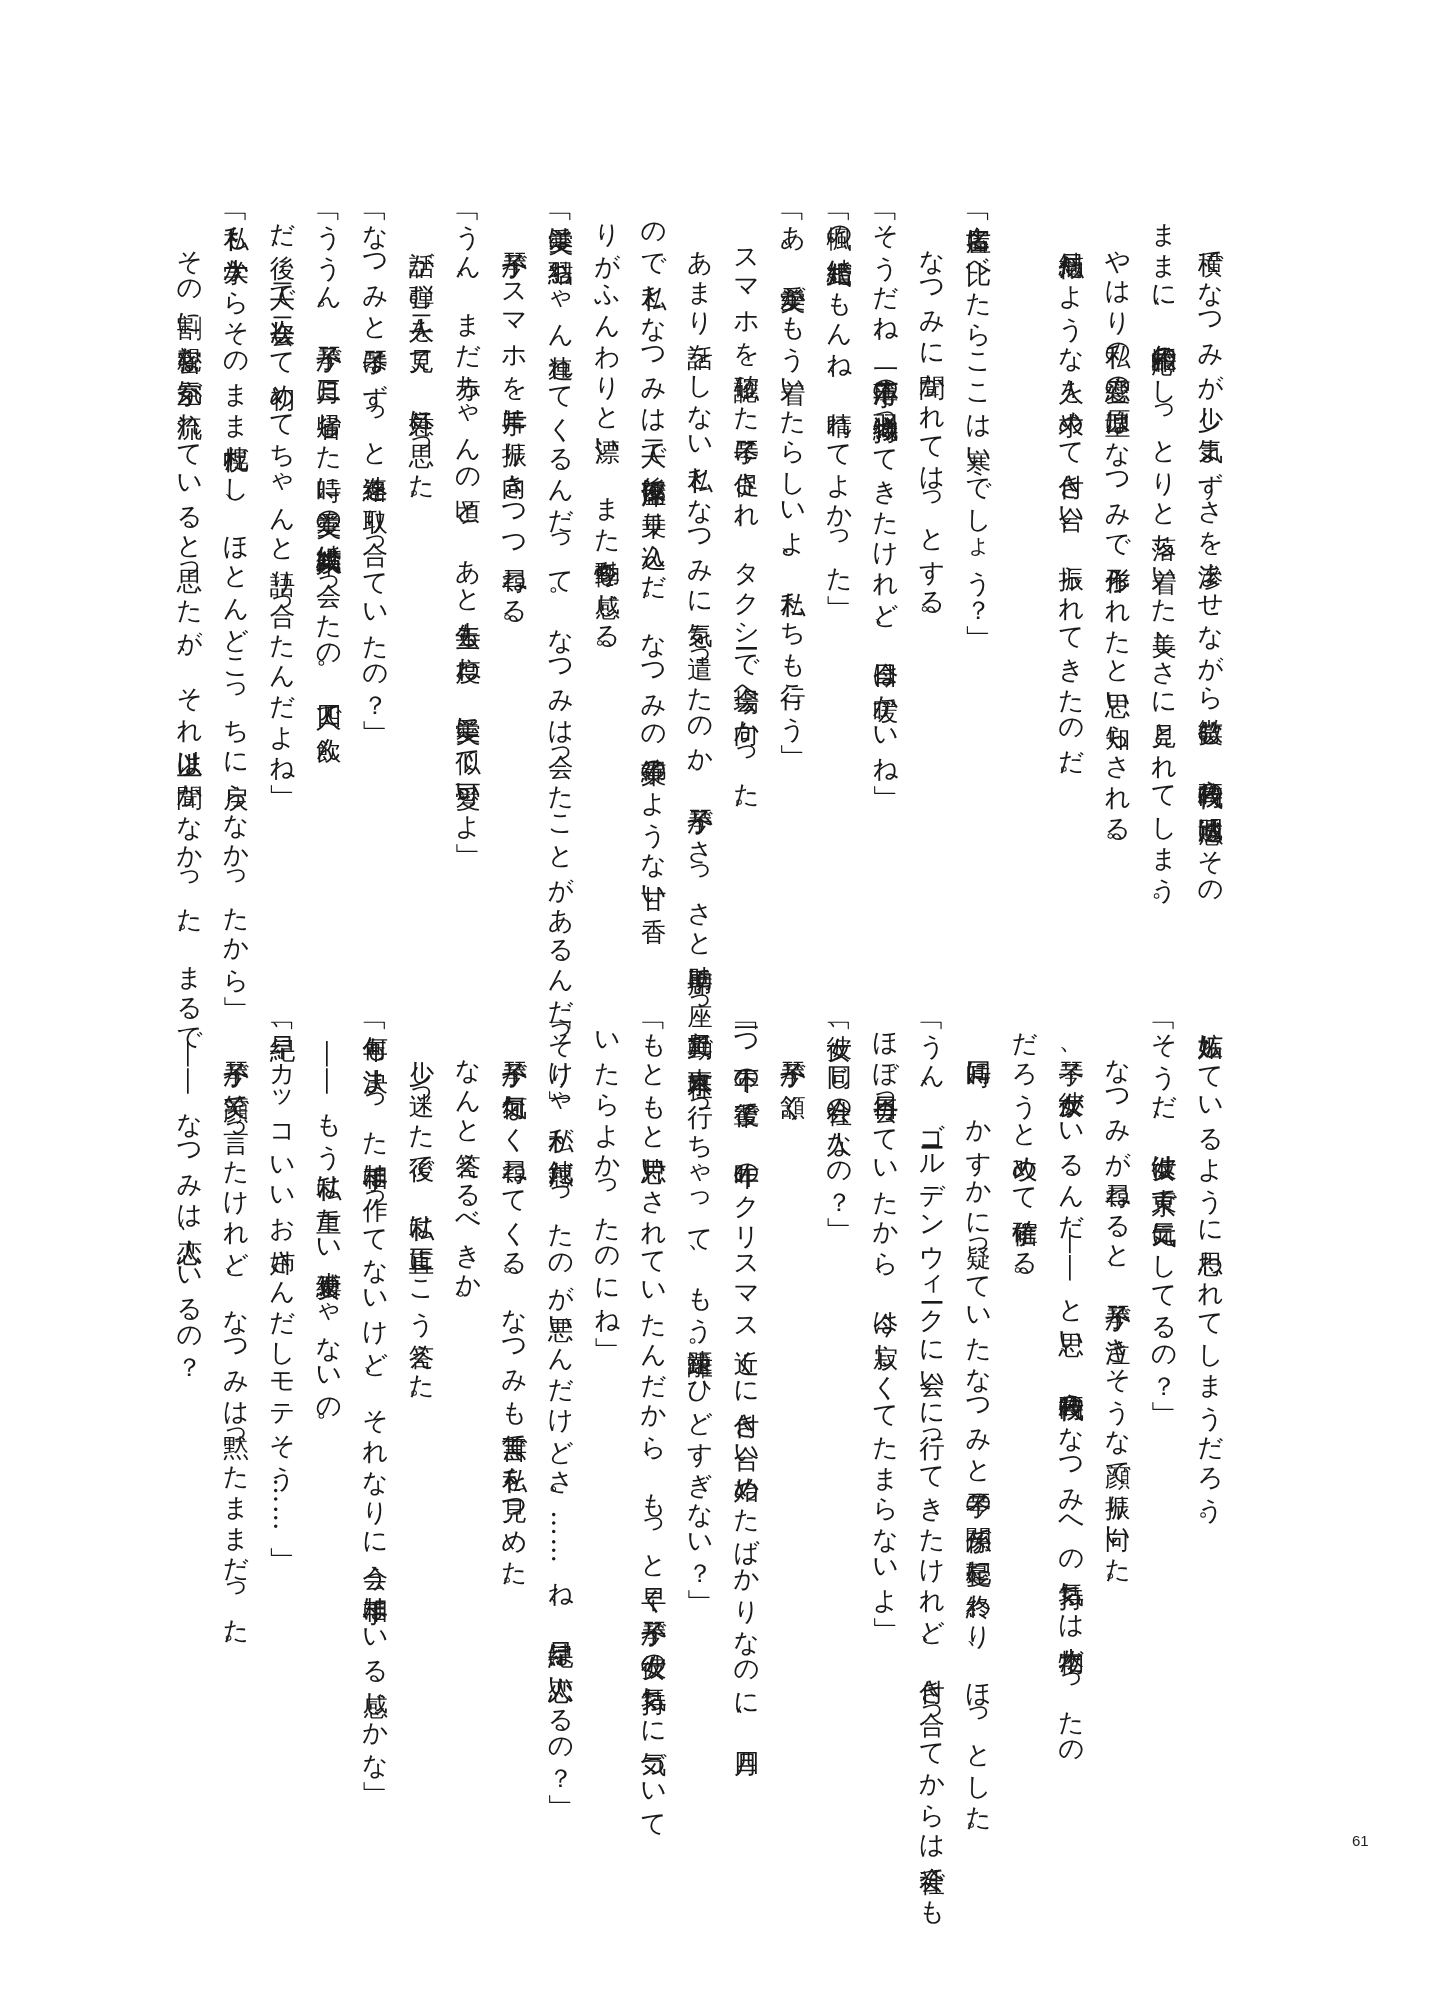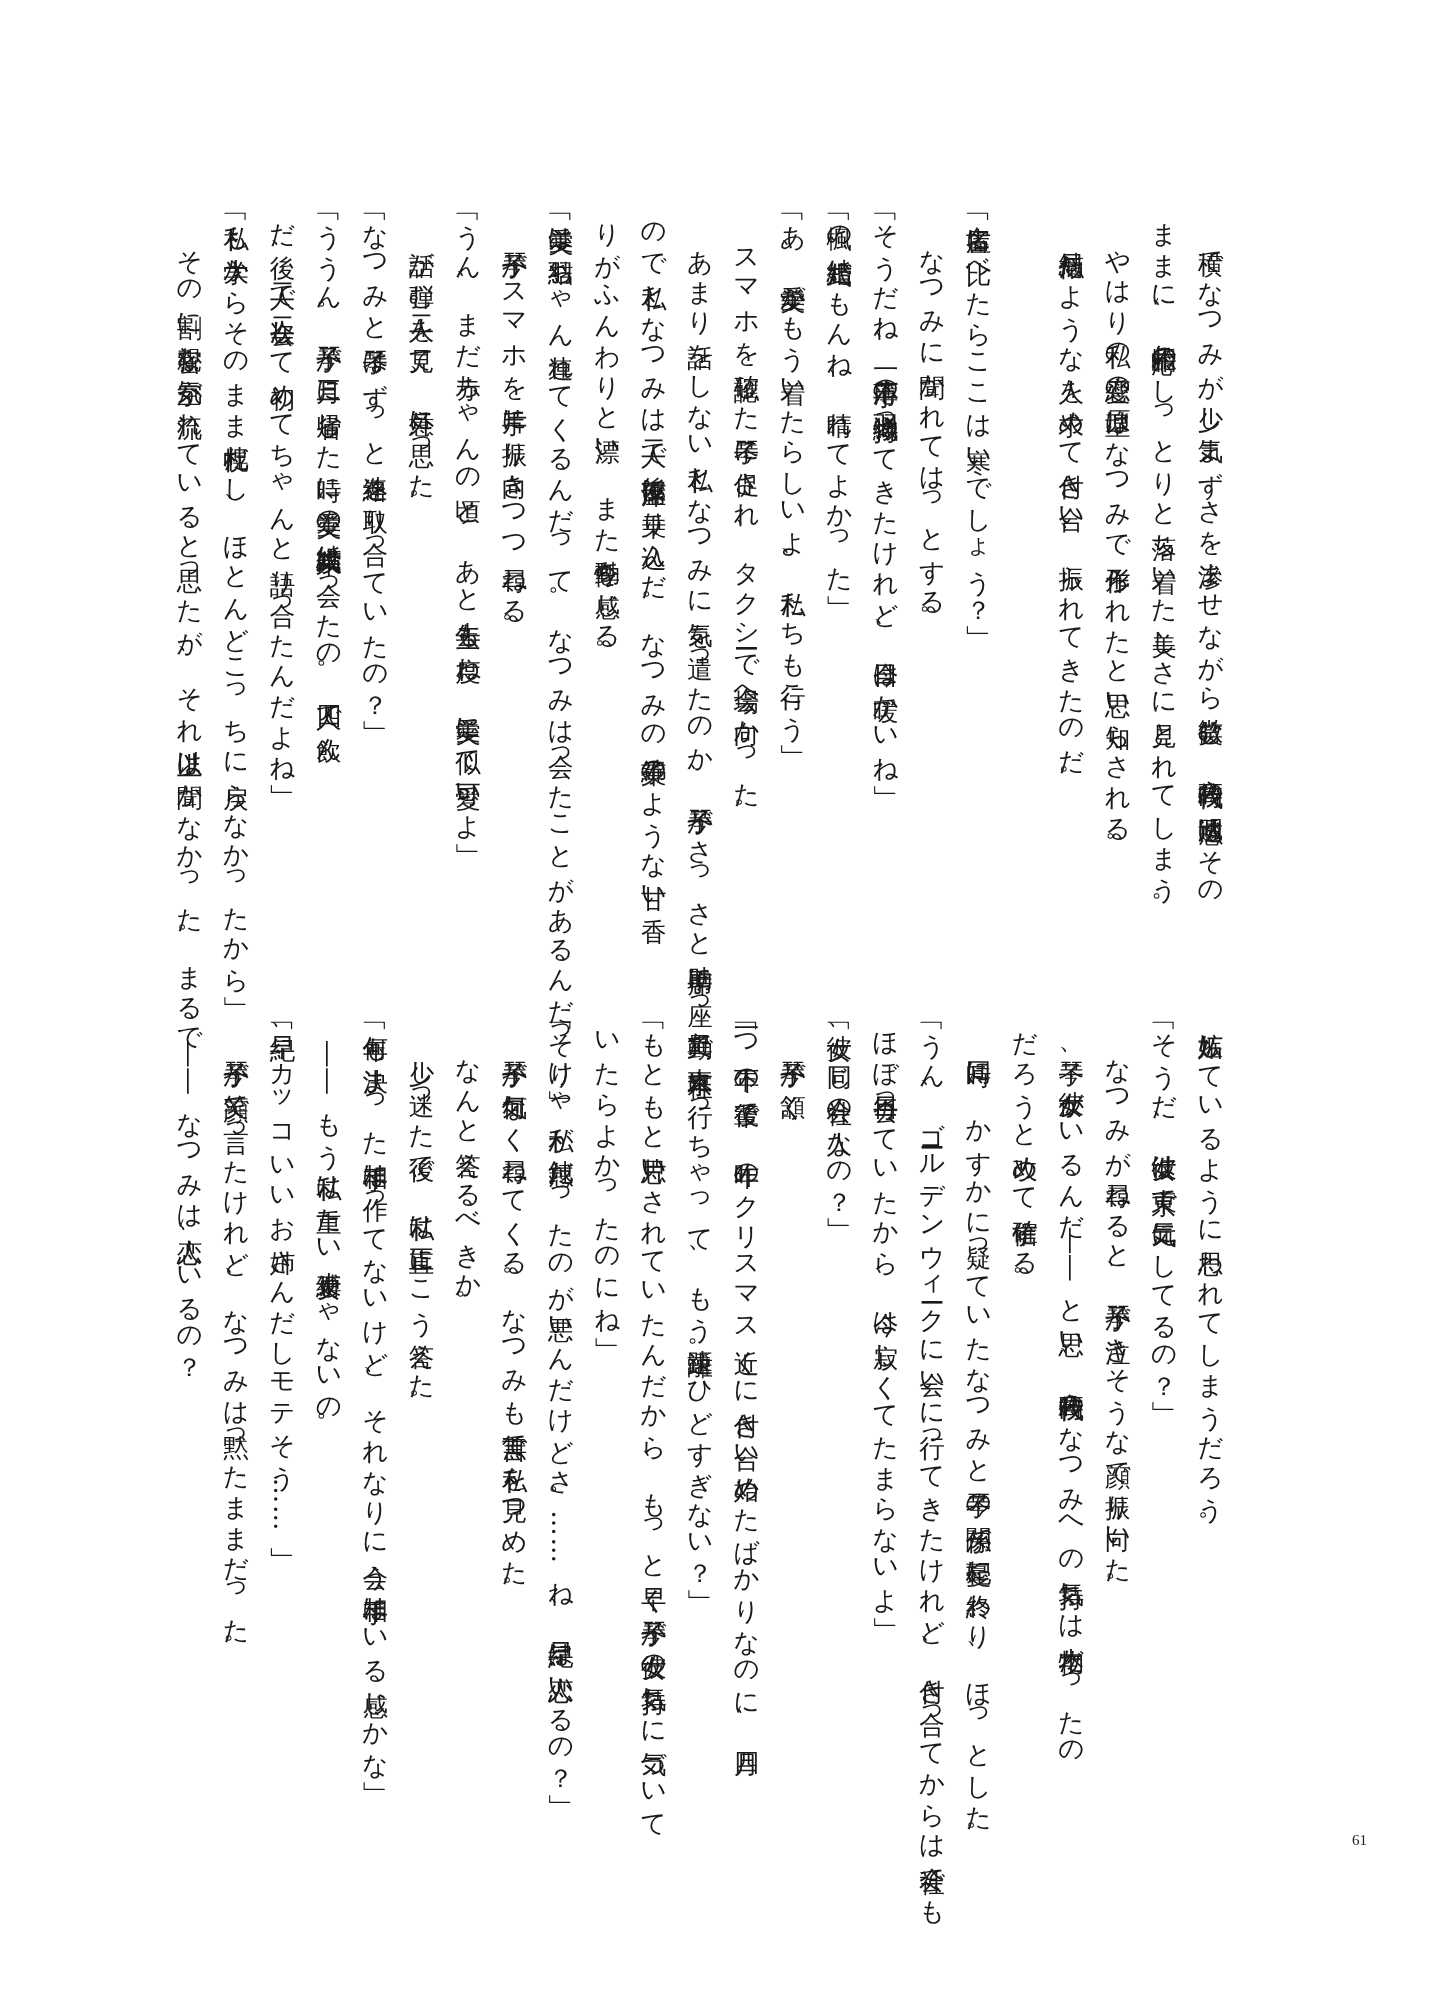--- a/index.html
+++ b/index.html
@@ -3,21 +3,21 @@
   <meta charset="utf-8">
   <style>
     html, body { margin: 0; padding: 0; background: #ffffff; }
     body { width: 1430px; height: 2000px; position: relative; overflow: hidden;
            font-family: "DejaVu Serif", "Liberation Serif", serif; color: #1a1a1a; }
     .block { position: absolute; writing-mode: vertical-rl; -webkit-writing-mode: vertical-rl;
              font-size: 25.5px; line-height: 46.4px; letter-spacing: 1.6px; white-space: nowrap; }
     .block-top { top: 205px; right: 196px; height: 745px; }
     .block-bottom { top: 1014px; right: 196px; height: 745px; }
     .line { display: block; }
-    .page-number { position: absolute; left: 1352px; top: 1832px; font-family: Liberation Serif, serif;
+    .page-number { position: absolute; left: 1352px; top: 1832px; font-family: Liberation Sans, sans-serif;
                    font-size: 15px; color: #222; }
   </style>
 </head>
 <body>
 
 <div class="block block-top">
   <span class="line">　横でなつみが少し気まずさを滲ませながら微笑む。高校時代の透明感はその</span>
   <span class="line">ままに、年齢相応のしっとりと落ち着いた美しさに見とれてしまう。</span>
   <span class="line">　やはり私の恋愛の原型はなつみで形作られたと思い知らされる。</span>
   <span class="line">　結局似たような人を求めて付き合い、振られてきたのだ。</span>

